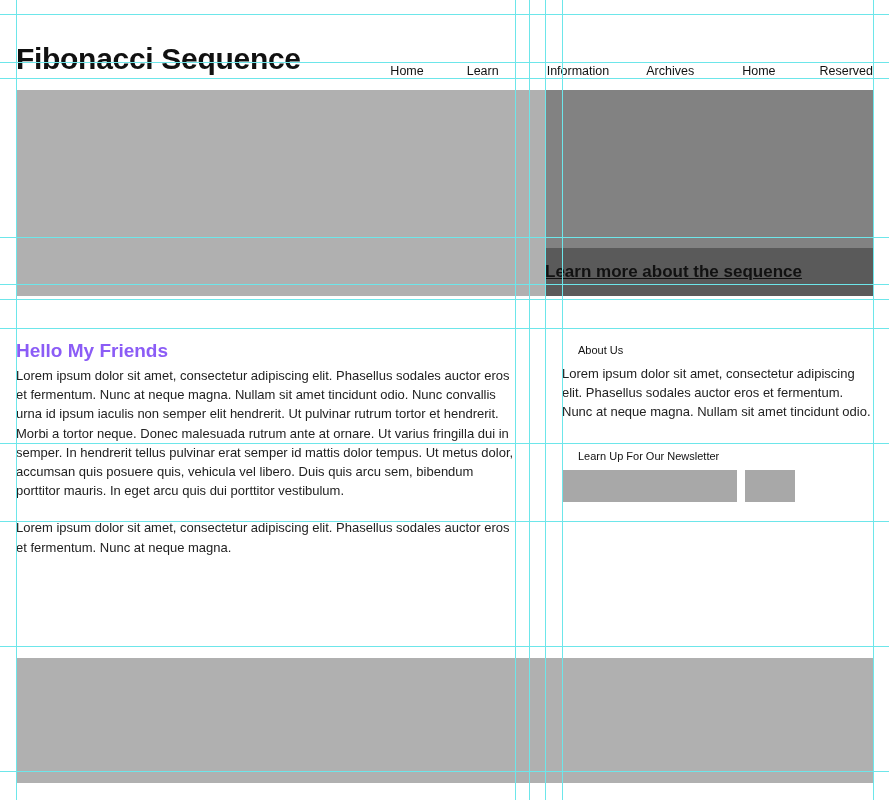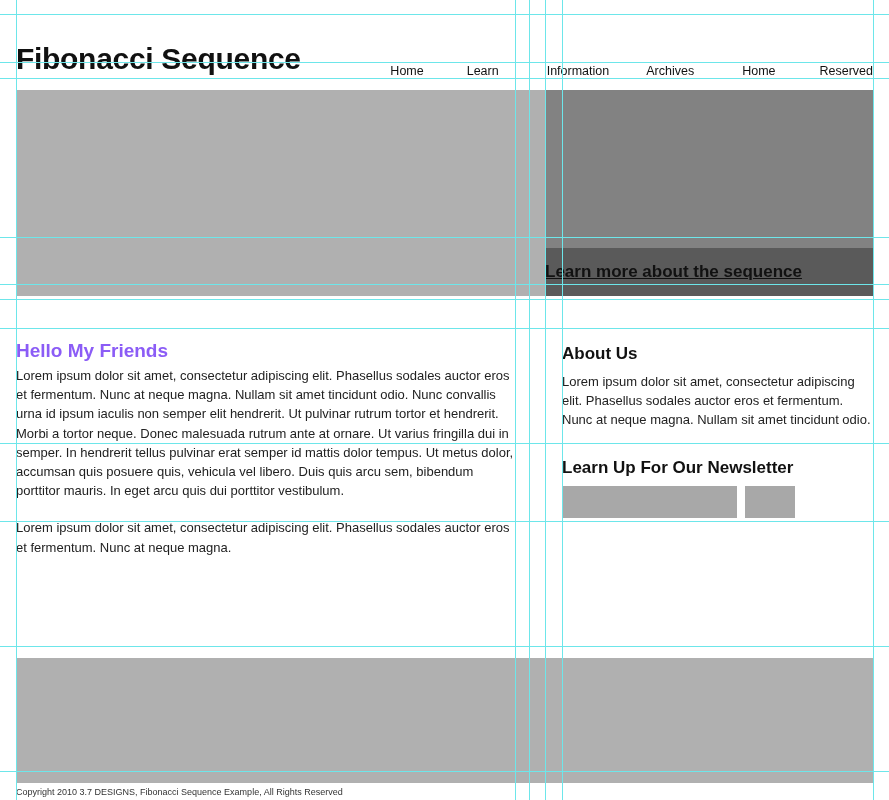--- a/index.html
+++ b/index.html
@@ -142,23 +142,24 @@
 
   
   #sidebar {
     position: absolute;
     left: 562px;
     top: 332px;
     width: 311px;
   }
   .sidebar-heading {
     margin: 0 0 8px 0;
-    font-size: 17px;
-    font-weight: bold;
-    color: #111111;
+    font-size: 11px;
+    font-weight: normal;
+    color: #111111;
+    padding-left: 16px;
   }
   .sidebar-text {
     margin: 0;
     font-size: 13px;
     line-height: 19.2px;
     color: #222222;
   }
   #newsletter {
     margin-top: 28px;
   }
@@ -259,23 +260,20 @@
       <div id="newsletter-form">
         <input id="newsletter-input" type="text" placeholder="" style="">
         <button id="newsletter-submit"></button>
       </div>
     </div>
 
   </div>
 
   <div id="bottom-block"></div>
 
-  <div id="footer">
-    <div id="footer-text">Copyright 2010 3.7 DESIGNS, Fibonacci Sequence Example, All Rights Reserved</div>
-  </div>
 
 </div>
 
 <div id="guides">
     <div class="vline" style="left: 16px; background: rgb(109, 230, 234);"></div>
     <div class="vline" style="left: 515px; background: rgb(109, 230, 234);"></div>
     <div class="vline" style="left: 529px; background: rgb(109, 230, 234);"></div>
     <div class="vline" style="left: 545px; background: rgb(109, 230, 234);"></div>
     <div class="vline" style="left: 562px; background: rgb(109, 230, 234);"></div>
     <div class="vline" style="left: 873px; background: rgb(109, 230, 234);"></div>

